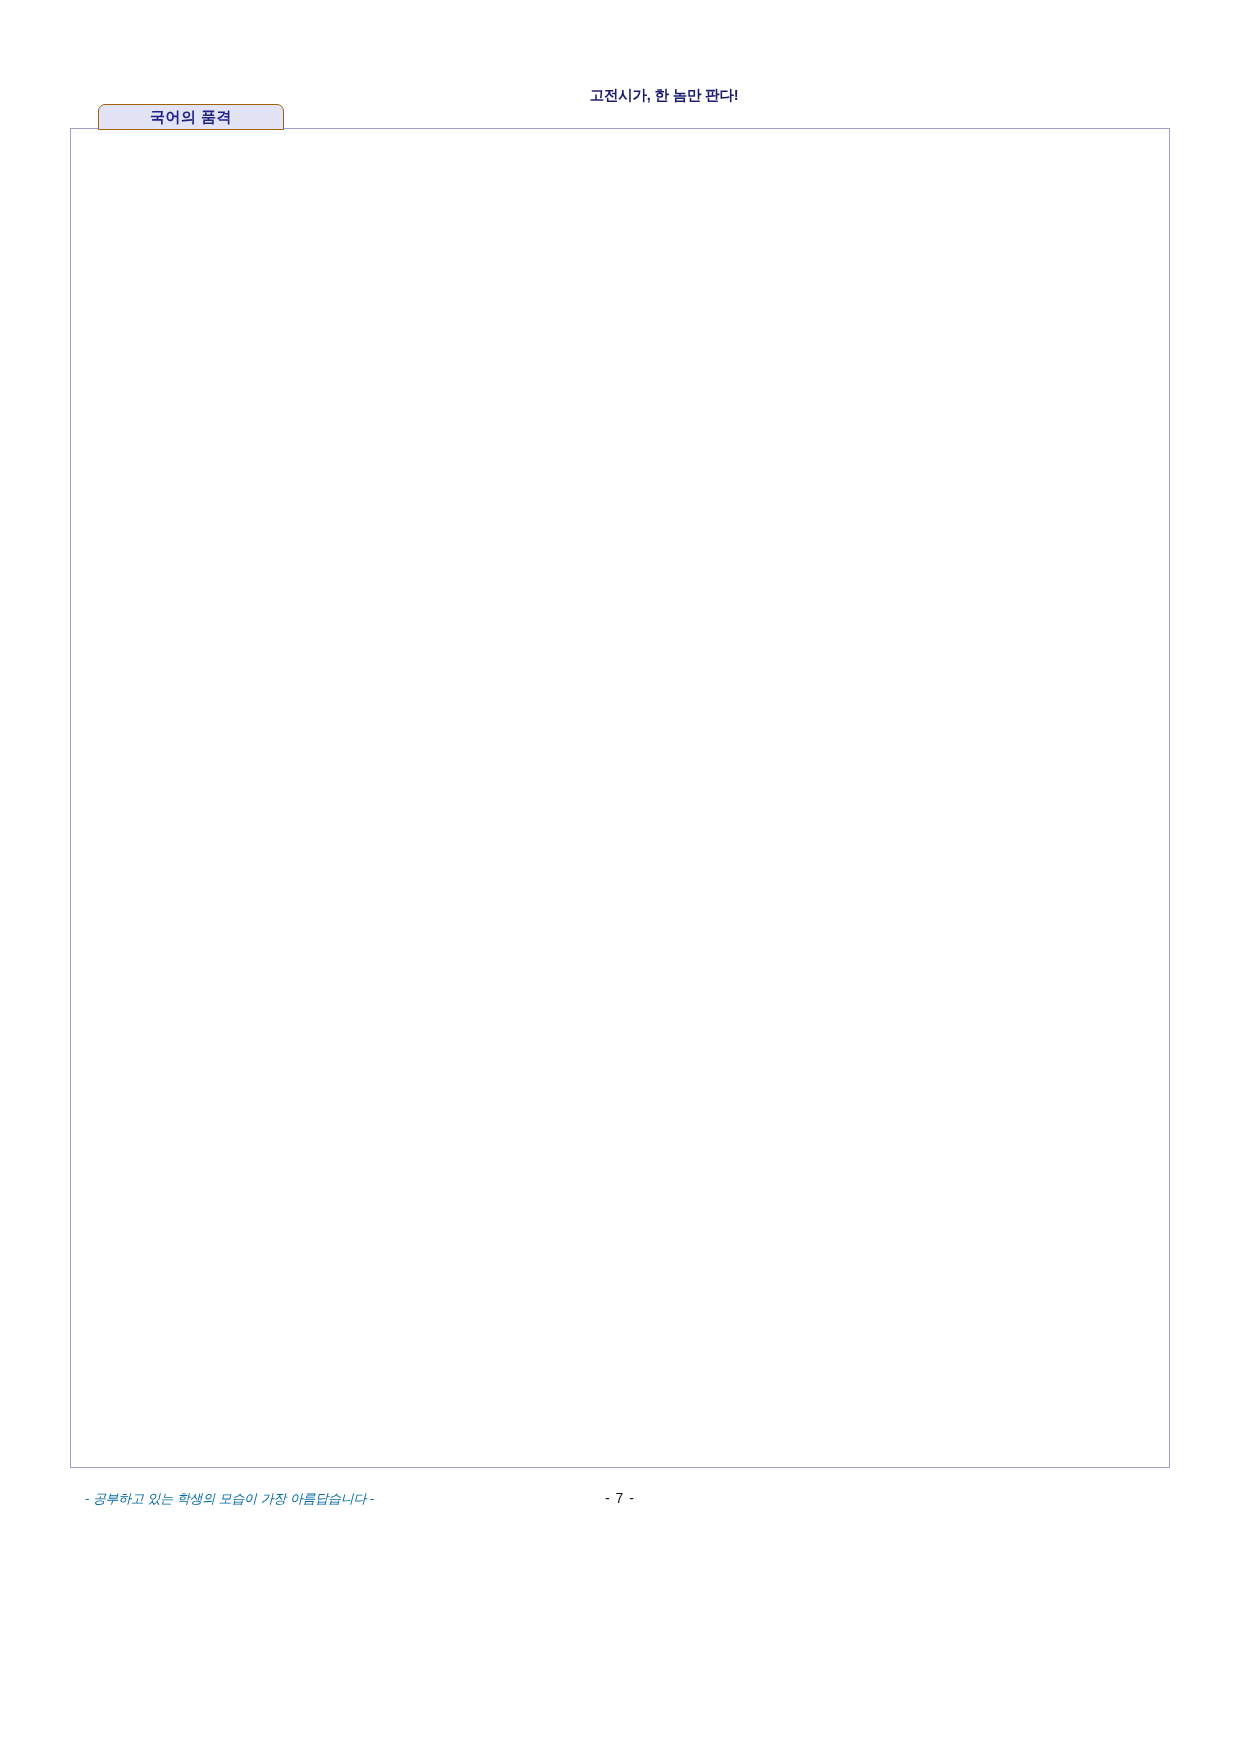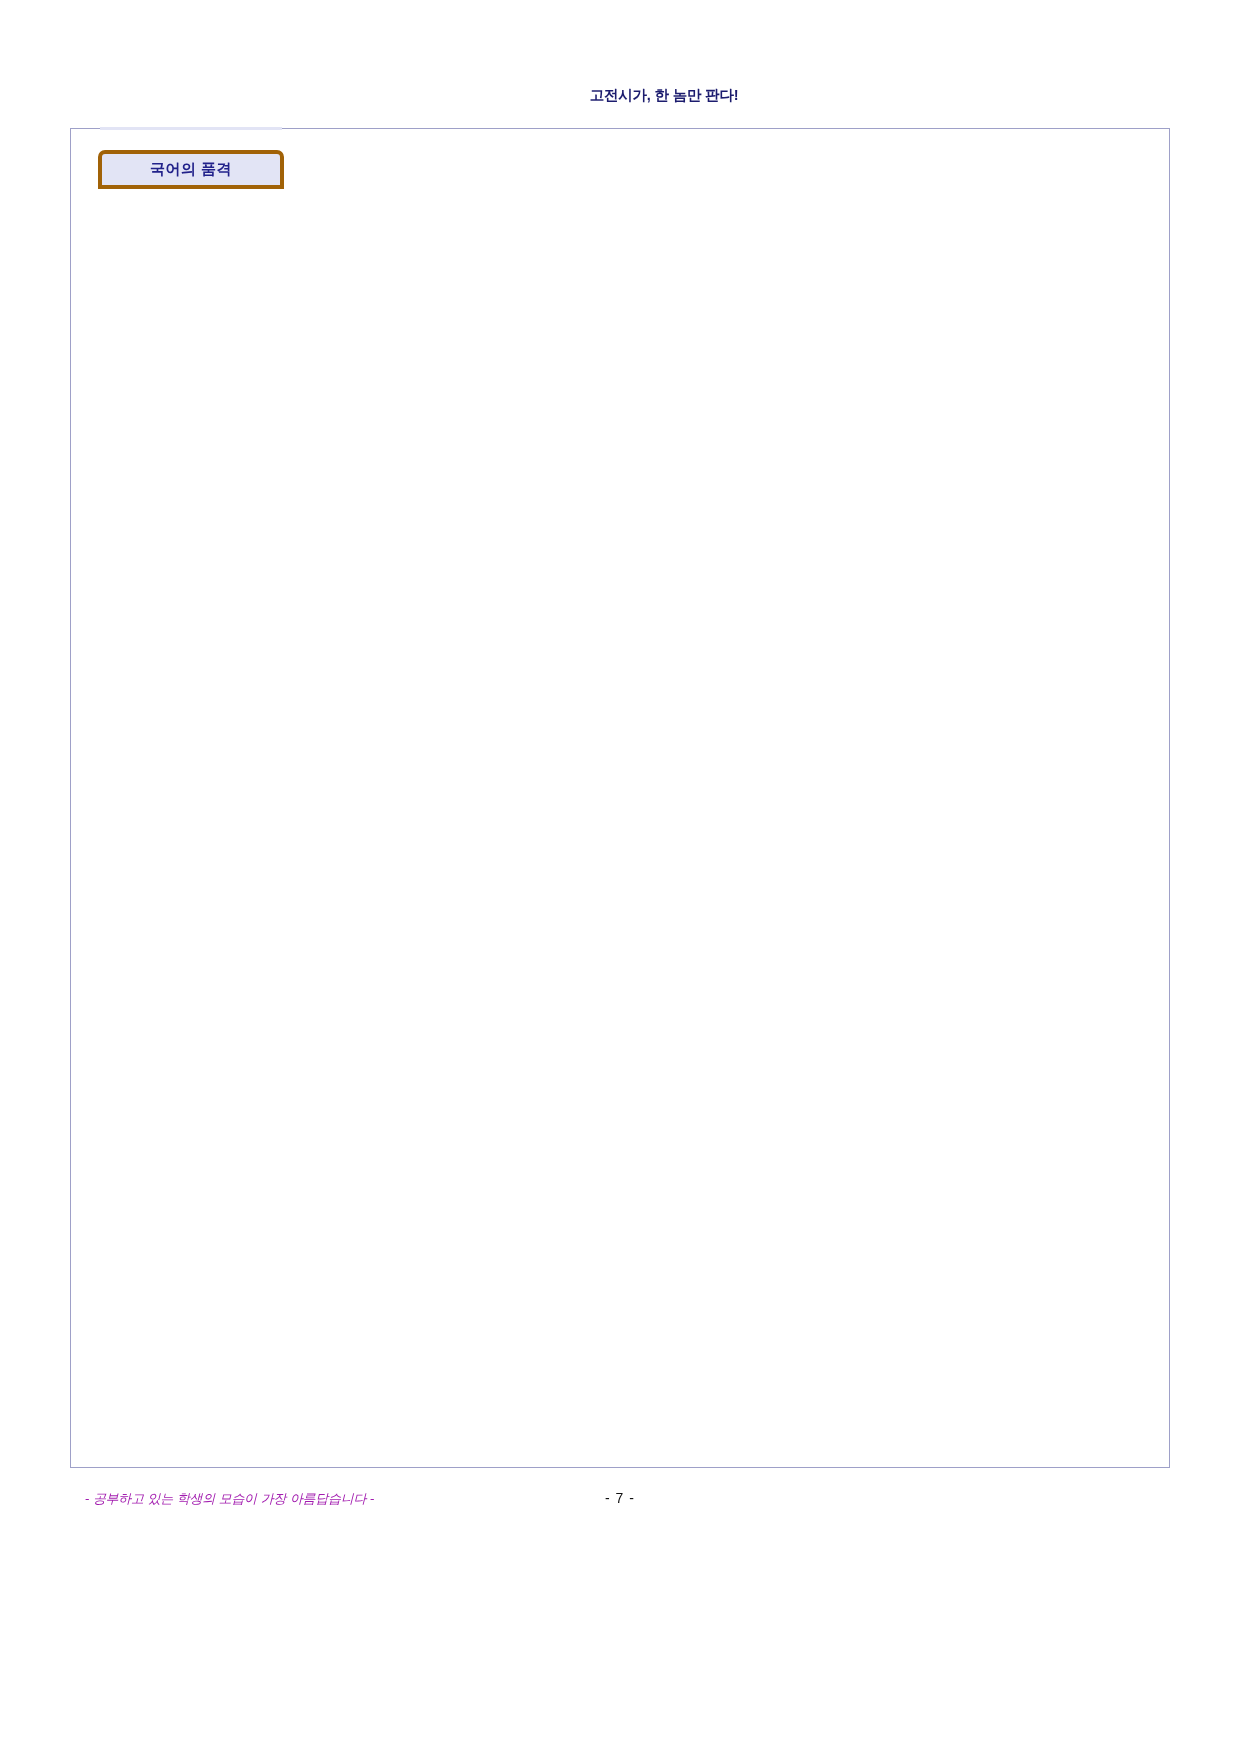--- a/index.html
+++ b/index.html
@@ -33,34 +33,33 @@
     font-weight: bold;
     letter-spacing: -0.2px;
     padding-left: 44px;
   }
 
   .tab-label {
     position: absolute;
     top: 104px;
     left: 98px;
     width: 186px;
-    height: 39px;
+    height: 26px;
     background: #e2e4f5;
-    border: 4px solid #a16207;
+    border: 1px solid #a16207;
     border-radius: 7px 7px 0 0;
     box-sizing: border-box;
     display: flex;
     align-items: center;
     justify-content: center;
     font-size: 15px;
     font-weight: bold;
     color: #21218a;
     letter-spacing: 0.5px;
     z-index: 3;
-    margin-top: 46px;
   }
 
   
   .frame {
     position: absolute;
     top: 128px;
     left: 70px;
     width: 1100px;
     height: 1340px;
     border: 1px solid #9ea0c8;
@@ -165,21 +164,21 @@
     gap: 40px;
     padding-left: 4px;
   }
 
   
   .footer-left {
     position: absolute;
     left: 85px;
     top: 1490px;
     font-size: 13px;
-    color: #a21caf;
+    color: #0369a1;
     font-family: "DejaVu Serif", serif;
     font-style: italic;
     letter-spacing: -0.3px;
   }
   .footer-page {
     position: absolute;
     top: 1490px;
     left: 0;
     width: 1240px;
     text-align: center;

